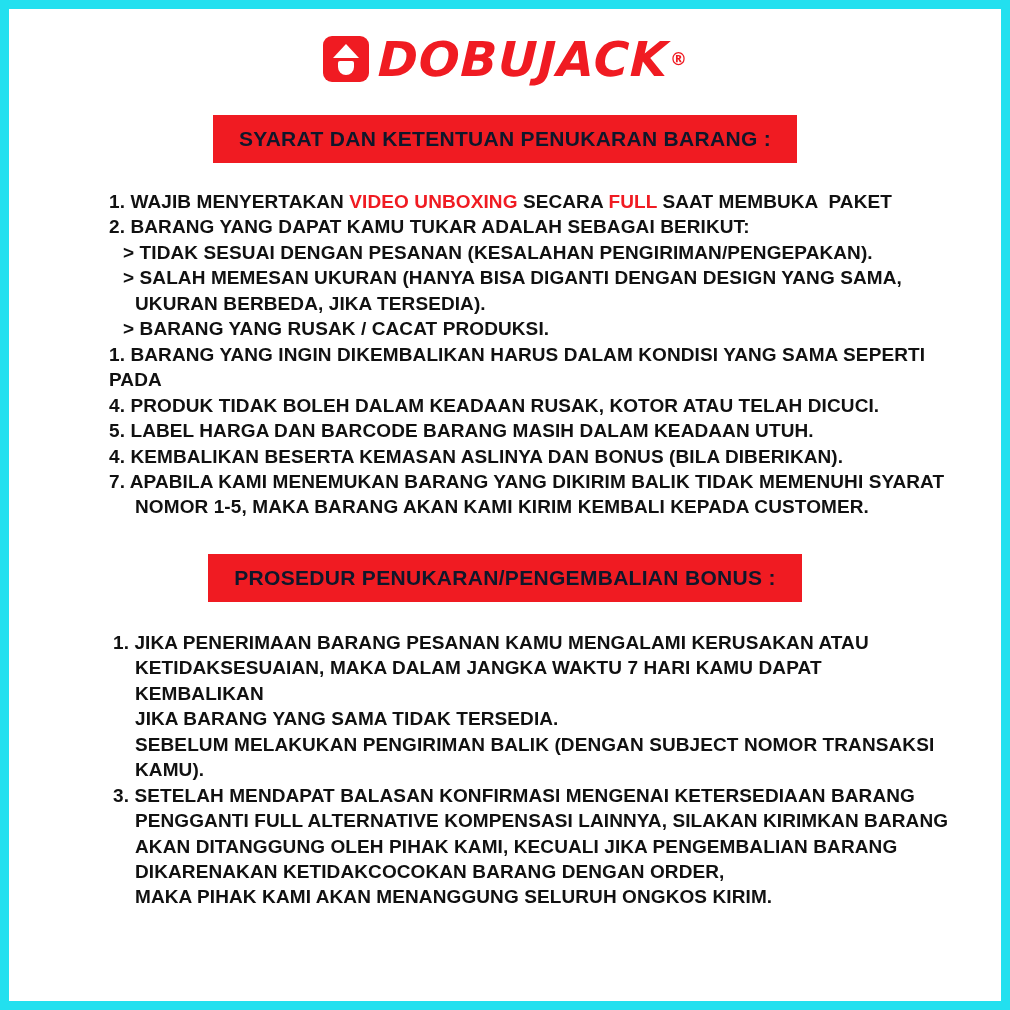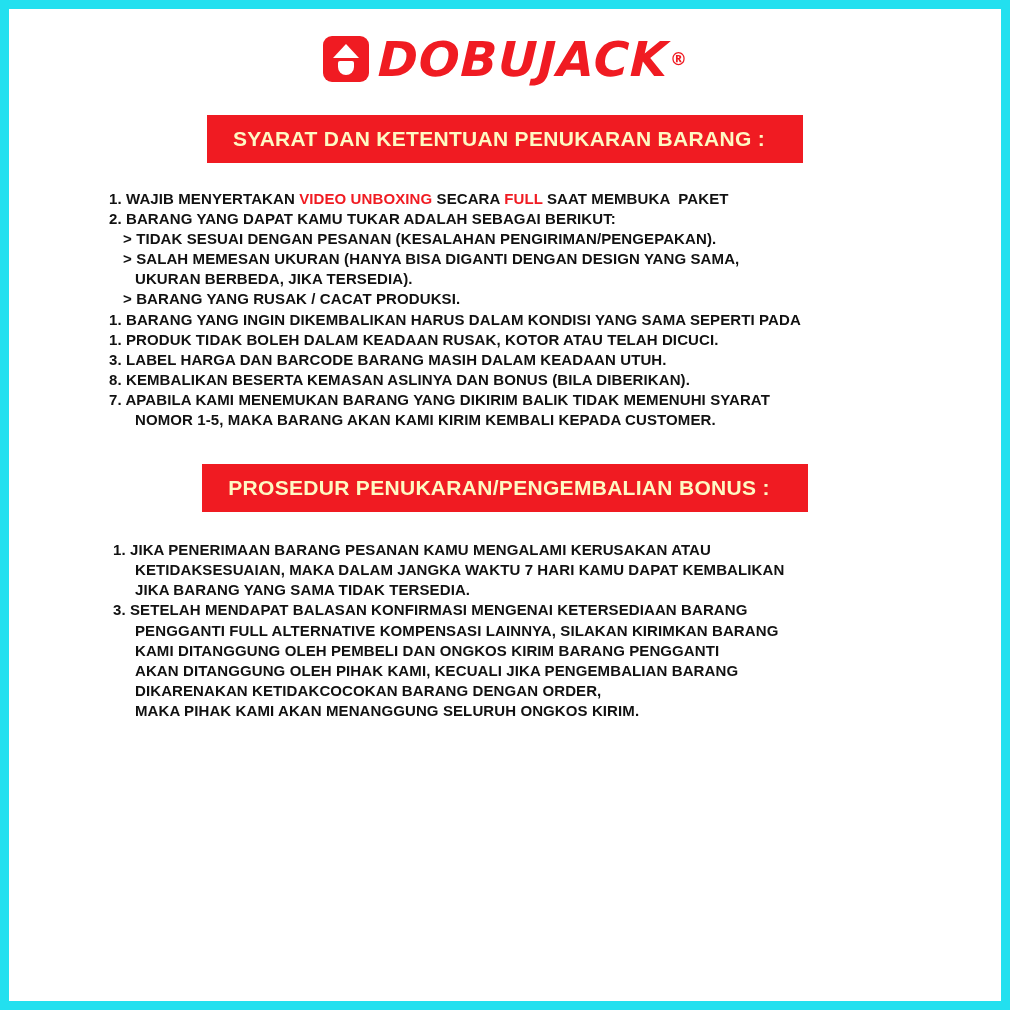--- a/index.html
+++ b/index.html
@@ -80,39 +80,39 @@
     font-size: 17px;
     color: #f01b22;
     font-weight: bold;
     vertical-align: middle;
     margin-left: 2px;
   }
 
   
   .banner {
     background: #f01b22;
-    color: #fef9c3;
+    color: #0f172a;
     font-weight: bold;
     font-size: 21px;
     letter-spacing: 0.3px;
     text-align: center;
-    padding: 13px 38px 14px 26px;
+    padding: 13px 26px 14px 26px;
     margin: 16px auto;
     display: table;
     line-height: 1;
   }
   .banner-1 { margin-top: 28px; }
   .banner-2 { margin-top: 34px; }
 
   
   .block {
     padding: 0 56px 0 100px;
     color: #111111;
     font-weight: bold;
-    font-size: 15px;
+    font-size: 19px;
     line-height: 1.34;
     letter-spacing: 0.1px;
   }
   .block-1 { margin-top: 26px; }
   .block-2 { margin-top: 28px; padding-left: 104px; padding-right: 51px; }
 
   .line {
     white-space: pre-wrap;
   }
   .line.indent-1 { padding-left: 14px; }
@@ -135,35 +135,35 @@
     <div class="banner banner-1">SYARAT DAN KETENTUAN PENUKARAN BARANG :</div>
 
     <div class="block block-1">
         <div class="line"><span>1. WAJIB MENYERTAKAN </span><span class="hl">VIDEO UNBOXING</span><span> SECARA </span><span class="hl">FULL</span><span> SAAT MEMBUKA  PAKET</span></div>
         <div class="line"><span>2. BARANG YANG DAPAT KAMU TUKAR ADALAH SEBAGAI BERIKUT:</span></div>
         <div class="line indent-1"><span>&gt; TIDAK SESUAI DENGAN PESANAN (KESALAHAN PENGIRIMAN/PENGEPAKAN).</span></div>
         <div class="line indent-1"><span>&gt; SALAH MEMESAN UKURAN (HANYA BISA DIGANTI DENGAN DESIGN YANG SAMA,</span></div>
         <div class="line indent-2"><span>UKURAN BERBEDA, JIKA TERSEDIA).</span></div>
         <div class="line indent-1"><span>&gt; BARANG YANG RUSAK / CACAT PRODUKSI.</span></div>
         <div class="line"><span>1. BARANG YANG INGIN DIKEMBALIKAN HARUS DALAM KONDISI YANG SAMA SEPERTI PADA</span></div>
-        <div class="line"><span>1. PRODUK TIDAK BOLEH DALAM KEADAAN RUSAK, KOTOR ATAU TELAH DICUCI.</span></div>
-        <div class="line"><span>3. LABEL HARGA DAN BARCODE BARANG MASIH DALAM KEADAAN UTUH.</span></div>
-        <div class="line"><span>8. KEMBALIKAN BESERTA KEMASAN ASLINYA DAN BONUS (BILA DIBERIKAN).</span></div>
+        <div class="line"><span>4. PRODUK TIDAK BOLEH DALAM KEADAAN RUSAK, KOTOR ATAU TELAH DICUCI.</span></div>
+        <div class="line"><span>5. LABEL HARGA DAN BARCODE BARANG MASIH DALAM KEADAAN UTUH.</span></div>
+        <div class="line"><span>4. KEMBALIKAN BESERTA KEMASAN ASLINYA DAN BONUS (BILA DIBERIKAN).</span></div>
         <div class="line"><span>7. APABILA KAMI MENEMUKAN BARANG YANG DIKIRIM BALIK TIDAK MEMENUHI SYARAT</span></div>
         <div class="line indent-2"><span>NOMOR 1-5, MAKA BARANG AKAN KAMI KIRIM KEMBALI KEPADA CUSTOMER.</span></div>
       </div>
 
     <div class="banner banner-2">PROSEDUR PENUKARAN/PENGEMBALIAN BONUS :</div>
 
     <div class="block block-2">
         <div class="line"><span>1. JIKA PENERIMAAN BARANG PESANAN KAMU MENGALAMI KERUSAKAN ATAU</span></div>
         <div class="line indent-3"><span>KETIDAKSESUAIAN, MAKA DALAM JANGKA WAKTU 7 HARI KAMU DAPAT KEMBALIKAN</span></div>
         <div class="line indent-3"><span>JIKA BARANG YANG SAMA TIDAK TERSEDIA.</span></div>
+        <div class="line indent-3"><span>SEBELUM MELAKUKAN PENGIRIMAN BALIK (DENGAN SUBJECT NOMOR TRANSAKSI KAMU).</span></div>
         <div class="line"><span>3. SETELAH MENDAPAT BALASAN KONFIRMASI MENGENAI KETERSEDIAAN BARANG</span></div>
         <div class="line indent-3"><span>PENGGANTI FULL ALTERNATIVE KOMPENSASI LAINNYA, SILAKAN KIRIMKAN BARANG</span></div>
-        <div class="line indent-3"><span>KAMI DITANGGUNG OLEH PEMBELI DAN ONGKOS KIRIM BARANG PENGGANTI</span></div>
         <div class="line indent-3"><span>AKAN DITANGGUNG OLEH PIHAK KAMI, KECUALI JIKA PENGEMBALIAN BARANG</span></div>
         <div class="line indent-3"><span>DIKARENAKAN KETIDAKCOCOKAN BARANG DENGAN ORDER,</span></div>
         <div class="line indent-3"><span>MAKA PIHAK KAMI AKAN MENANGGUNG SELURUH ONGKOS KIRIM.</span></div>
       </div>
 
   </div>
 </div>
 
 </body></html>

